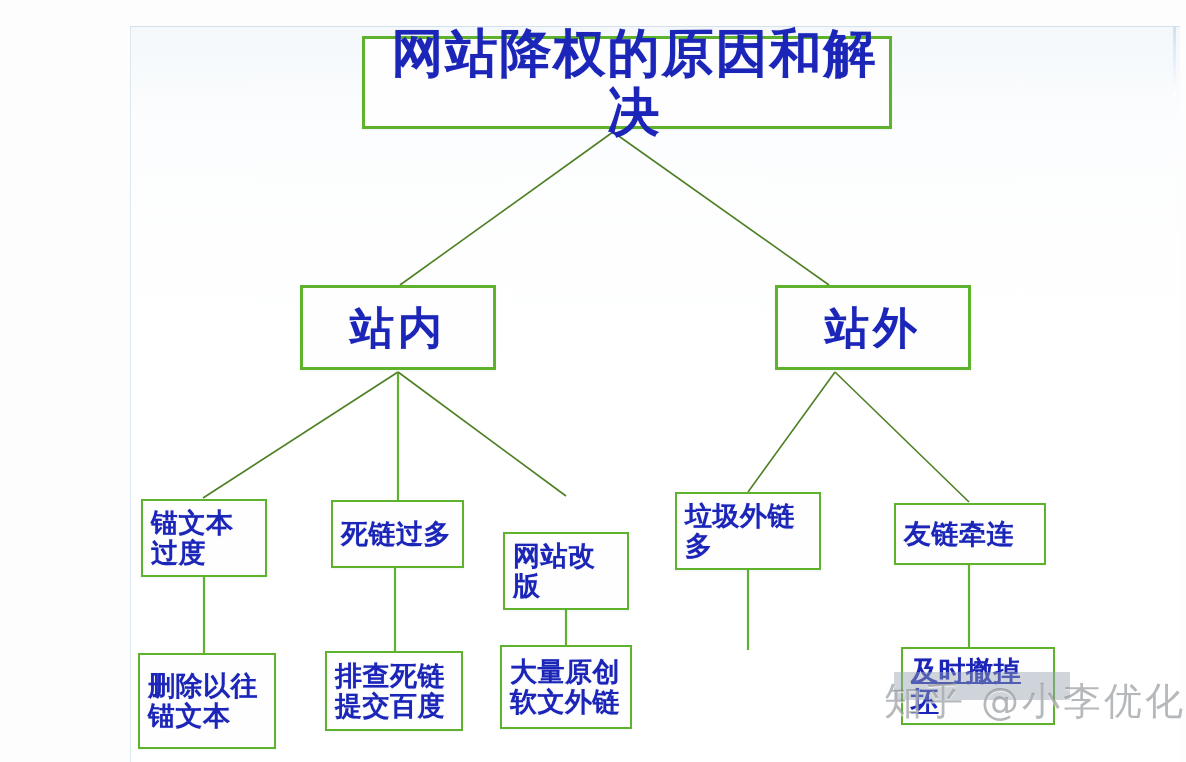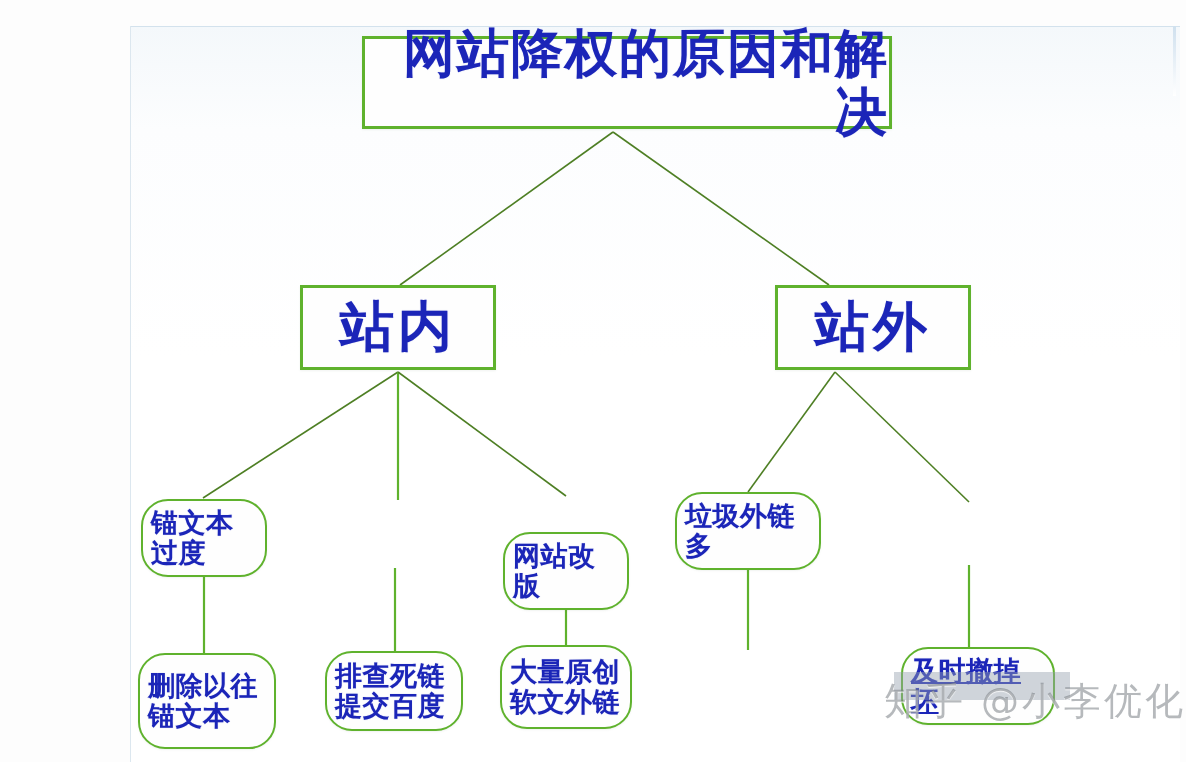--- a/index.html
+++ b/index.html
@@ -67,44 +67,43 @@
   #node-root {
     left: 362px;
     top: 36px;
     width: 530px;
     height: 93px;
     border-width: 3px;
     justify-content: center;
   }
   #node-root .label {
     font-size: 52px;
-    text-align: right;
+    text-align: center;
     letter-spacing: 2px;
     padding-left: 15px;
   }
   
   .level2 {
     width: 196px;
     height: 85px;
     top: 285px;
     justify-content: center;
     border-width: 3px;
   }
   .level2 .label {
-    font-size: 54px;
+    font-size: 44px;
     text-align: center;
     letter-spacing: 4px;
   }
   #node-onsite { left: 300px; }
   #node-offsite { left: 739px; margin-left: 36px; }
   
   .level3, .level4 {
     border-width: 2px;
     padding: 13px 8px;
-    border-radius: 27px;
   }
   .level3 .label, .level4 .label {
     font-size: 27px;
     text-align: left;
     letter-spacing: 0.5px;
   }
   #node-anchor-overuse  { left: 141px; top: 499px; width: 126px; height: 78px; }
   #node-dead-links      { left: 331px; top: 500px; width: 133px; height: 68px; }
   #node-redesign        { left: 503px; top: 496px; width: 126px; height: 78px; margin-top: 36px; }
   #node-spam-links      { left: 675px; top: 492px; width: 146px; height: 78px; }
@@ -172,28 +171,34 @@
     <span class="label">站内</span>
   </div>
   <div class="node level2" id="node-offsite">
     <span class="label">站外</span>
   </div>
 
   <div class="node level3" id="node-anchor-overuse">
     <span class="label">锚文本
 过度</span>
   </div>
+  <div class="node level3" id="node-dead-links">
+    <span class="label">死链过多</span>
+  </div>
   <div class="node level3" id="node-redesign">
     <span class="label">网站改
 版</span>
   </div>
   <div class="node level3" id="node-spam-links">
     <span class="label">垃圾外链
 多</span>
   </div>
+  <div class="node level3" id="node-friend-links">
+    <span class="label">友链牵连</span>
+  </div>
 
   <div class="node level4" id="node-delete-anchor">
     <span class="label">删除以往
 锚文本</span>
   </div>
   <div class="node level4" id="node-original-soft">
     <span class="label">大量原创
 软文外链</span>
   </div>
   <div class="node level4" id="node-check-dead">

